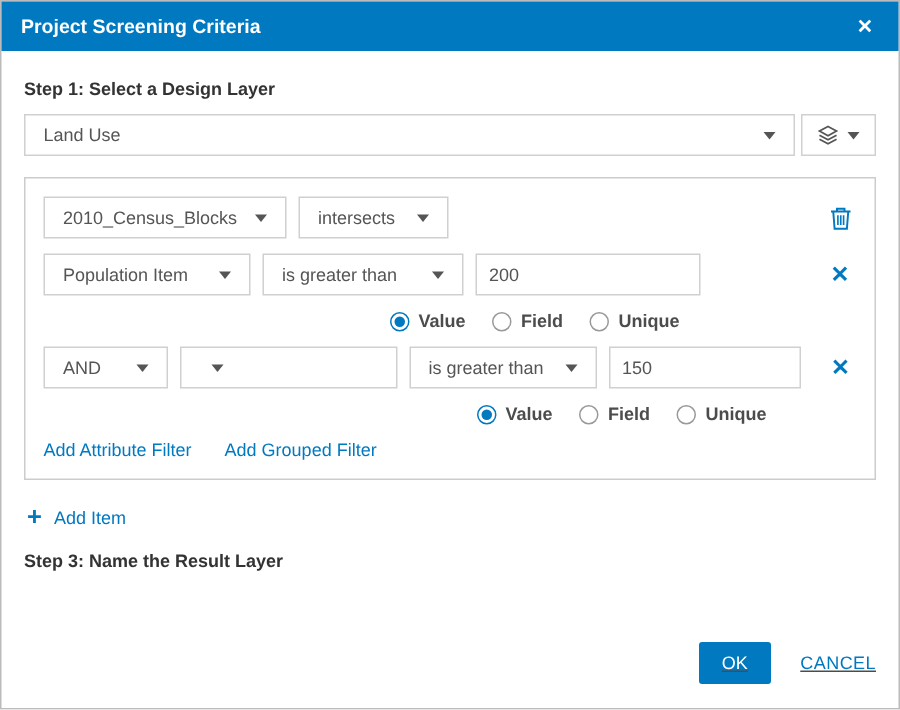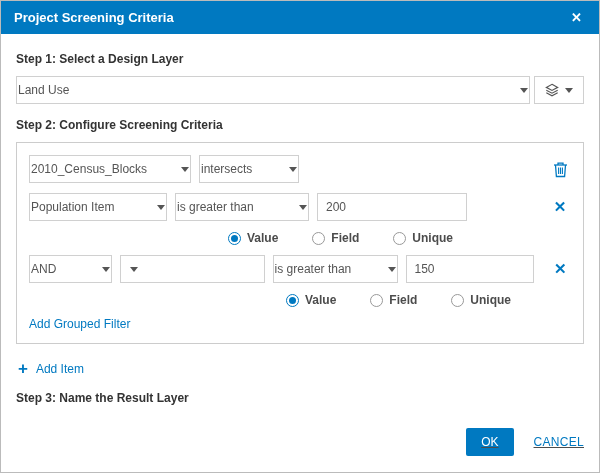--- a/index.html
+++ b/index.html
@@ -35,21 +35,21 @@
     font-weight: bold; color: #333; margin: 6px 0 10px 0;
   }
   .row { display: flex; align-items: center; }
   .gap { gap: 8px; }
 
   
   .select {
     height: 28px; background: #fff;
     border: 1px solid #d0d0d0;
     display: flex; align-items: center;
-    padding: 0 1px; color: #555;
+    padding: 0 12px; color: #555;
     cursor: pointer; white-space: nowrap; overflow: hidden;
   }
   .select .sel-text { flex: 1; overflow: hidden; text-overflow: ellipsis; }
   .caret {
     width: 0; height: 0; margin-left: 8px;
     border-left: 4px solid transparent;
     border-right: 4px solid transparent;
     border-top: 5px solid #555;
     flex: 0 0 auto;
   }
@@ -78,21 +78,21 @@
     margin-bottom: 12px;
   }
   .filter-row { margin-bottom: 10px; }
   .spacer { flex: 1; }
 
   .icon-btn { cursor: pointer; display: flex; align-items: center; justify-content: center; width: 22px; height: 22px; }
   .x-icon { color: #0079c1; font-size: 15px; font-weight: bold; }
 
   
   .radio-row { justify-content: flex-end; margin-bottom: 10px; }
-  .radio-group { display: flex; align-items: center; gap: 34px; }
+  .radio-group { display: flex; align-items: center; gap: 18px; }
   .radio-opt { display: flex; align-items: center; gap: 6px; cursor: pointer; }
   .radio-circle {
     width: 13px; height: 13px; border-radius: 50%;
     border: 1px solid #999; background: #fff; position: relative; flex: 0 0 auto;
   }
   .radio-opt.selected .radio-circle { border-color: #0079c1; }
   .radio-opt.selected .radio-circle::after {
     content: ""; position: absolute; left: 2px; top: 2px;
     width: 7px; height: 7px; border-radius: 50%; background: #0079c1;
   }
@@ -141,21 +141,20 @@
           <svg width="14" height="14" viewBox="0 0 16 16">
             <path d="M8 1.5 L14.5 5 L8 8.5 L1.5 5 Z" fill="none" stroke="#555" stroke-width="1.3"></path>
             <path d="M1.5 8.2 L8 11.6 L14.5 8.2" fill="none" stroke="#555" stroke-width="1.3"></path>
             <path d="M1.5 11.2 L8 14.6 L14.5 11.2" fill="none" stroke="#555" stroke-width="1.3"></path>
           </svg>
         </span>
         <span class="caret" style="margin-left:0"></span>
       </div>
     </div>
 
-    <div class="step-label">Step 2: Configure Screening Criteria</div>
 
     <div class="item-box">
 
       <div class="row gap filter-row">
         <div class="select" style="width:162px">
           <span class="sel-text">2010_Census_Blocks</span>
           <span class="caret"></span>
         </div>
         <div class="select" style="width:100px">
           <span class="sel-text">intersects</span>
@@ -231,20 +230,21 @@
             <span class="radio-label">Field</span>
           </span>
           <span class="radio-opt">
             <span class="radio-circle"></span>
             <span class="radio-label">Unique</span>
           </span>
         </div>
       </div>
 
       <div class="row links-row">
+        <a class="link">Add Attribute Filter</a>
         <a class="link">Add Grouped Filter</a>
       </div>
     </div>
 
     <div class="add-item-row">
       <span class="plus-sign">+</span>
       <a class="link">Add Item</a>
     </div>
 
     <div class="step-label">Step 3: Name the Result Layer</div>

